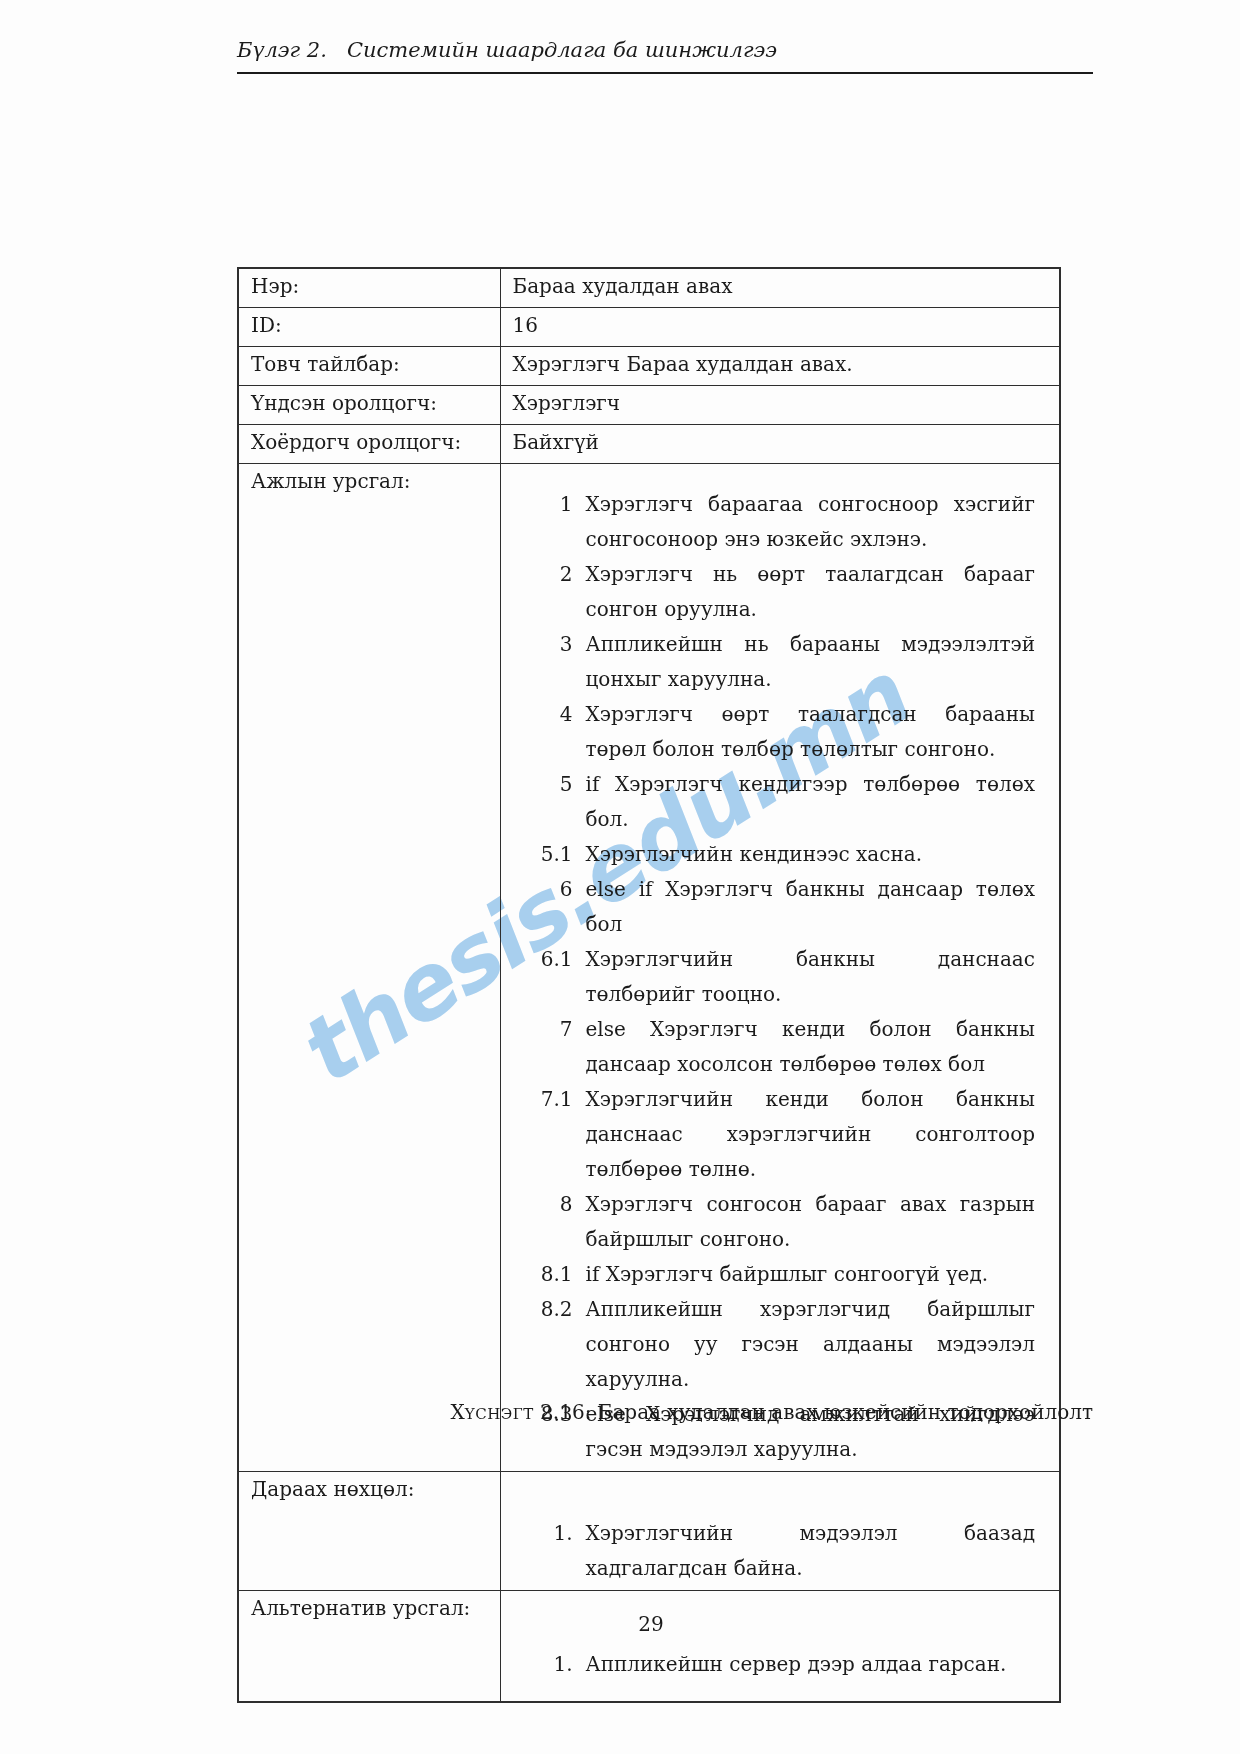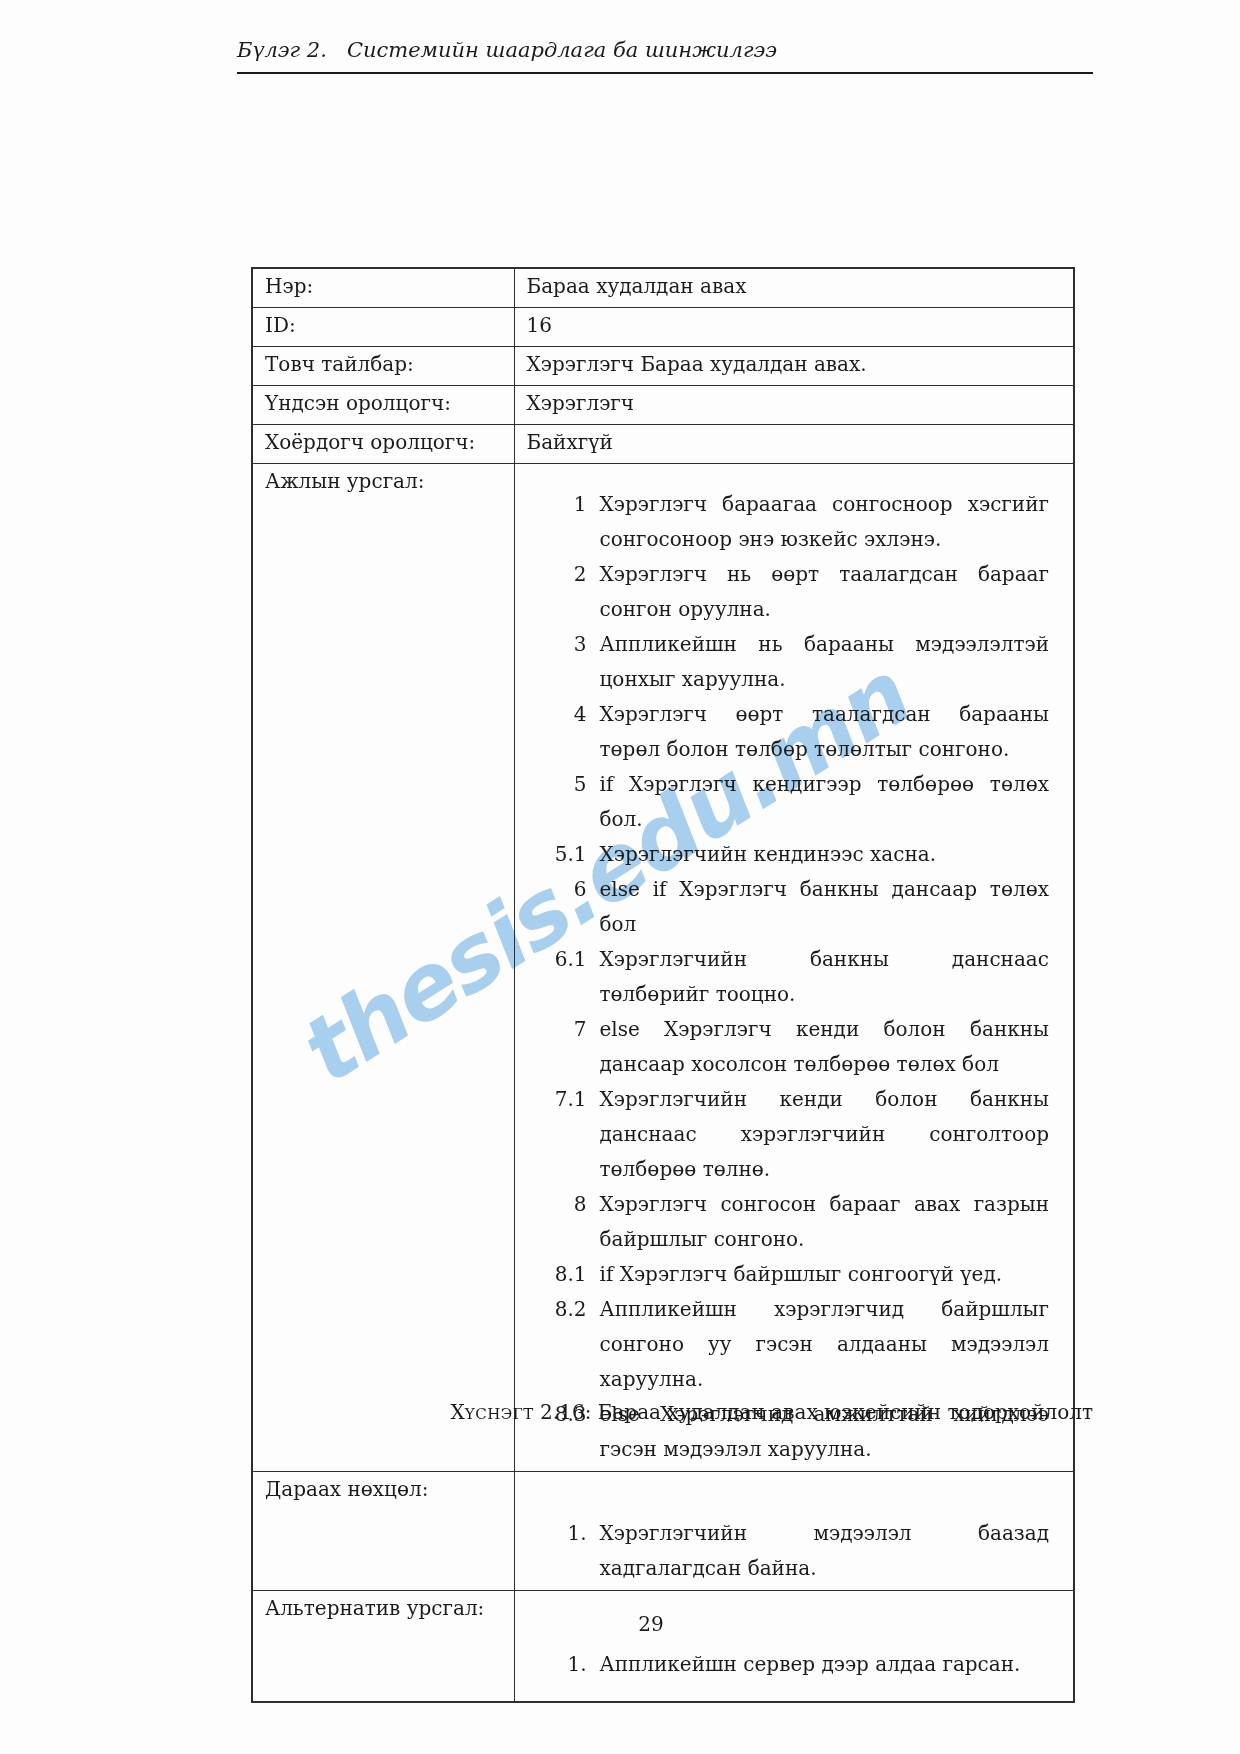--- a/index.html
+++ b/index.html
@@ -25,21 +25,21 @@
     position:absolute; left:606px; top:872px;
     transform:translate(-50%,-50%) rotate(-32.5deg);
     font-family:"DejaVu Sans","Liberation Sans",sans-serif;
     font-weight:bold; font-style:italic;
     font-size:90px; letter-spacing:-2px; white-space:nowrap;
     color:#a8cfee; z-index:1; pointer-events:none;
   }
 
   
   table.usecase {
-    position:absolute; left:251px; top:267px; width:824px;
+    position:absolute; left:237px; top:267px; width:824px;
     border-collapse:collapse; table-layout:fixed;
     z-index:2; background:transparent;
     font-size:20px;
   }
   table.usecase col.c1 { width:262px; }
   table.usecase td {
     border:1.5px solid #2e2e2e; vertical-align:top;
     padding:4px 10px 4px 12px; background:transparent;
     line-height:27px;
   }

